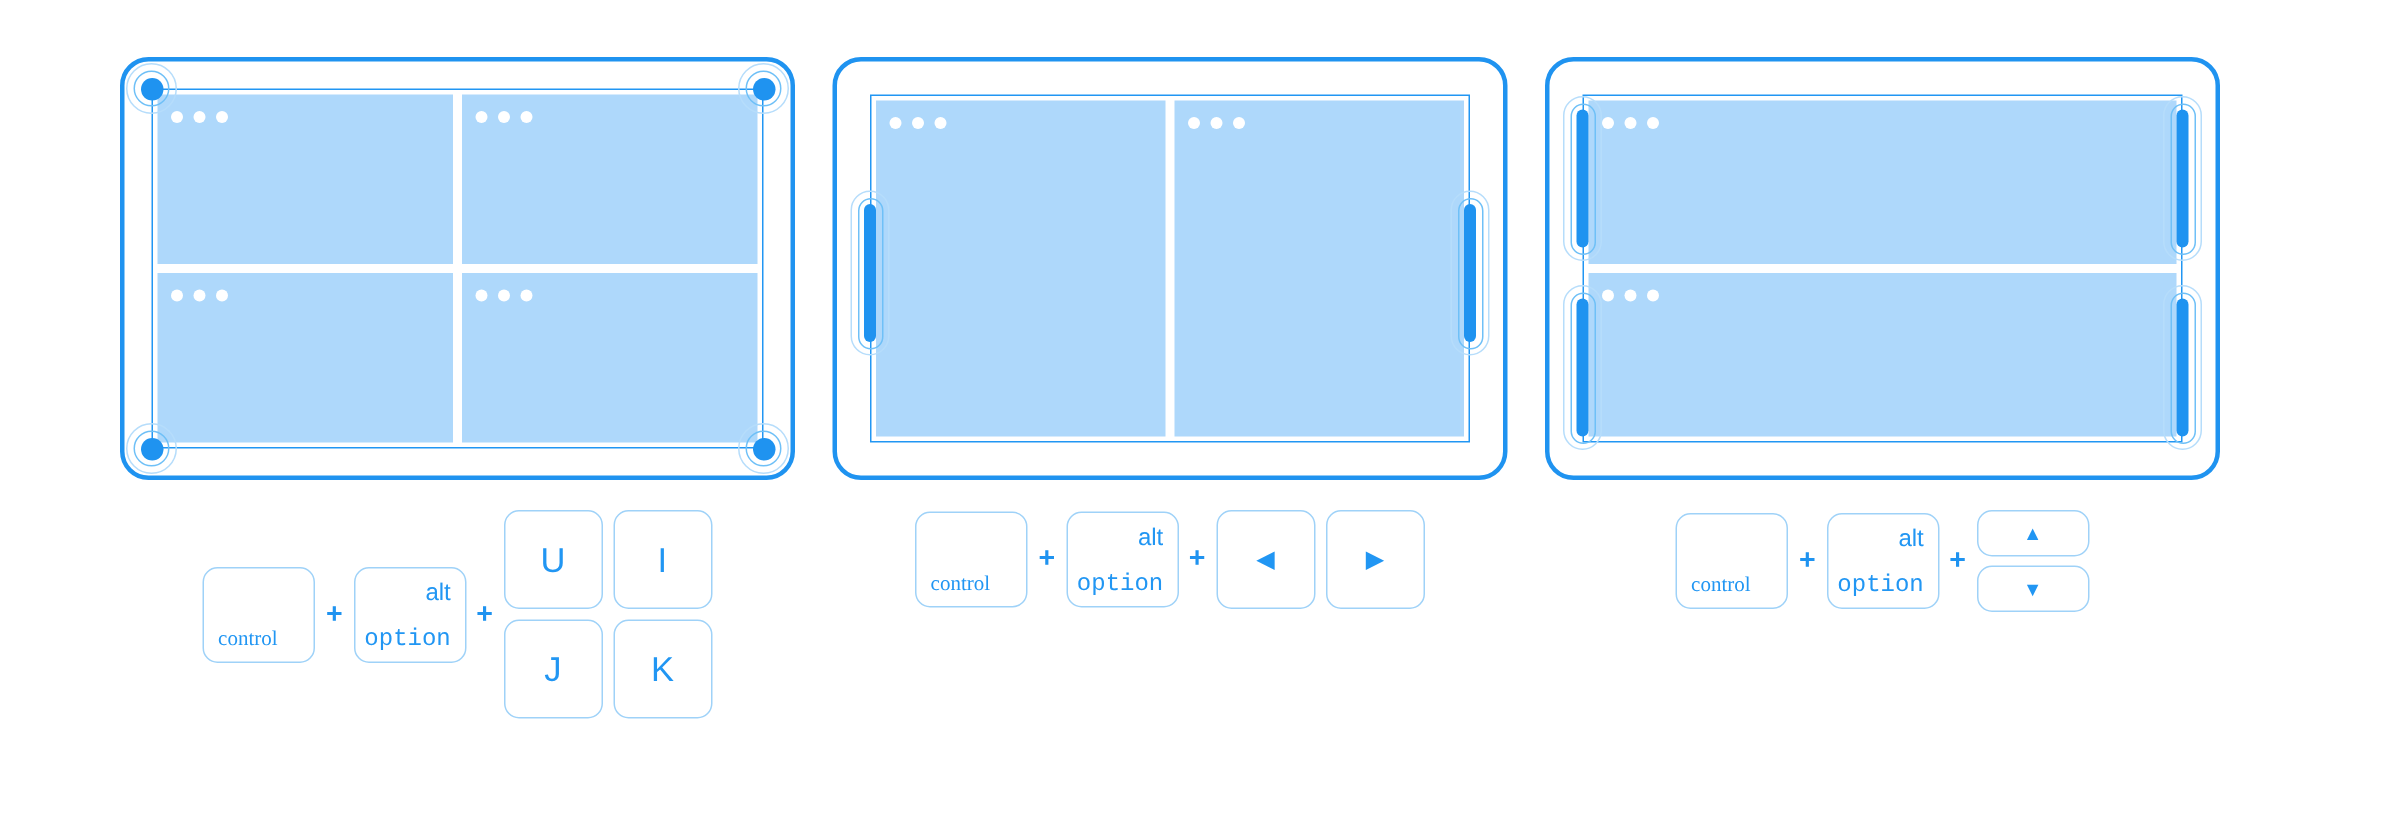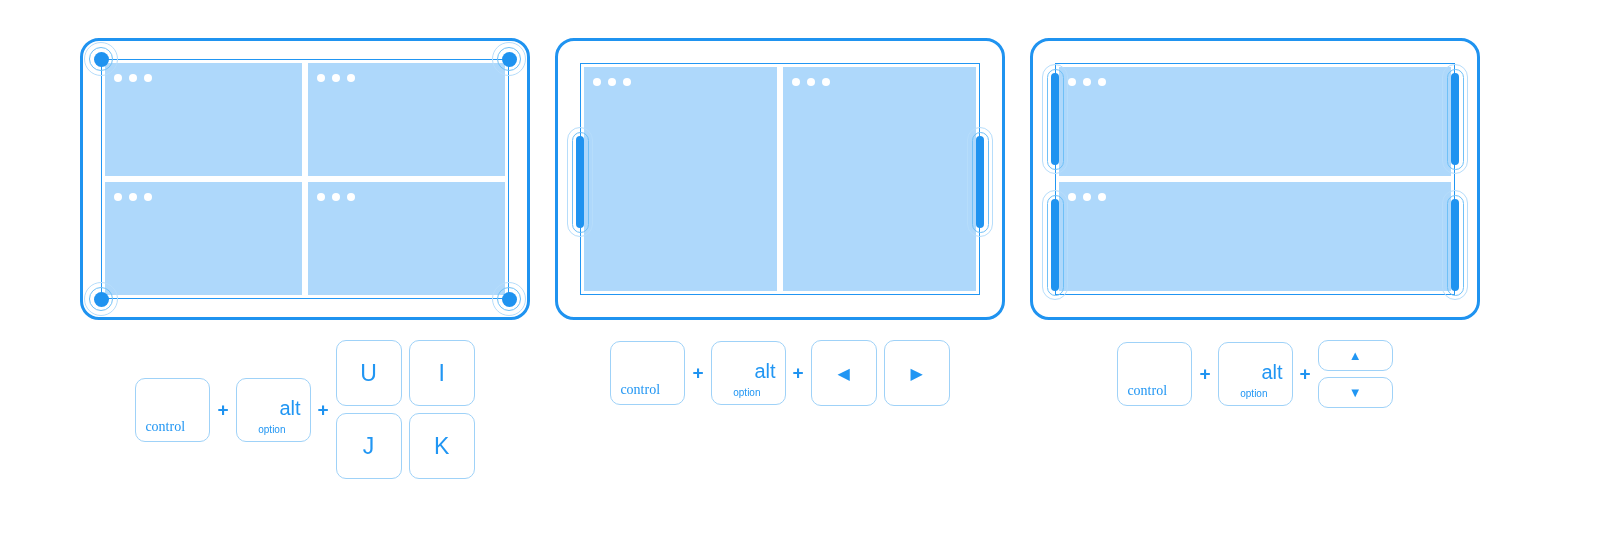--- a/index.html
+++ b/index.html
@@ -112,22 +112,22 @@
     font-size: 16px;
   }
   .key.arrow-wide {
     width: 75px; height: 31px;
     display: flex; align-items: center; justify-content: center;
     font-size: 13px;
   }
   .key .lbl-bl {
     position: absolute; left: 9px; bottom: 6px; font-size: 14px; font-family: Liberation Serif, serif;
   }
-  .key .lbl-tr { position: absolute; right: 9px; top: 18px; font-size: 20px; }
-  .key .lbl-br { position: absolute; right: 24px; bottom: 6px; font-size: 10px; }
+  .key .lbl-tr { position: absolute; right: 9px; top: 8px; font-size: 16px; }
+  .key .lbl-br { position: absolute; right: 9px; bottom: 6px; font-size: 16px; font-family: Liberation Mono, monospace; }
 
   .plus { color: #1f93f0; font-size: 19px; font-weight: bold; margin: 0 7px; }
 
   .keygrid2x2 { display: grid; grid-template-columns: auto auto; gap: 7px; }
   .keystack { display: flex; flex-direction: column; gap: 6px; }
 </style>
 </head>
 <body>
 
 <div id="root">

